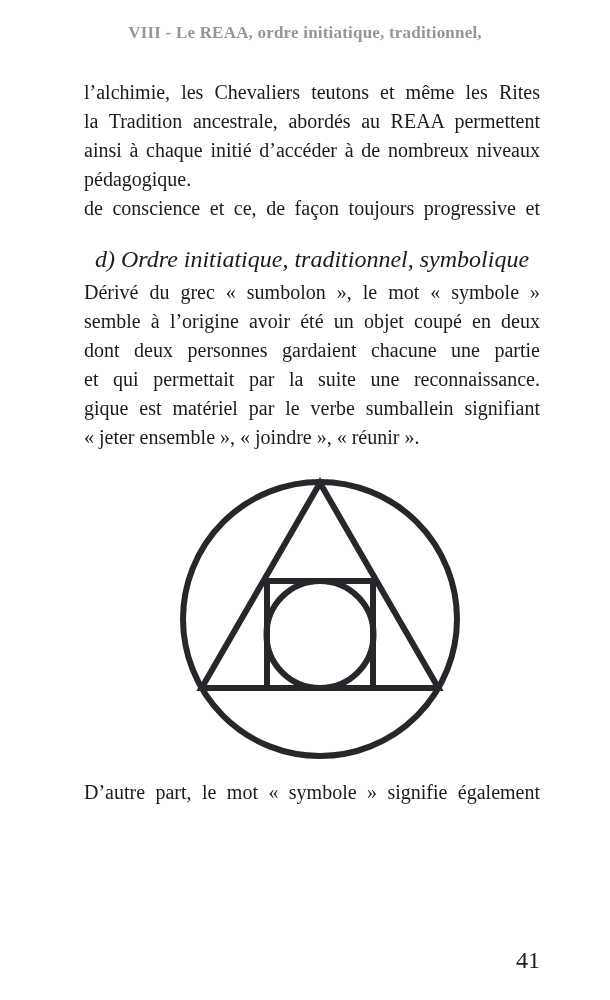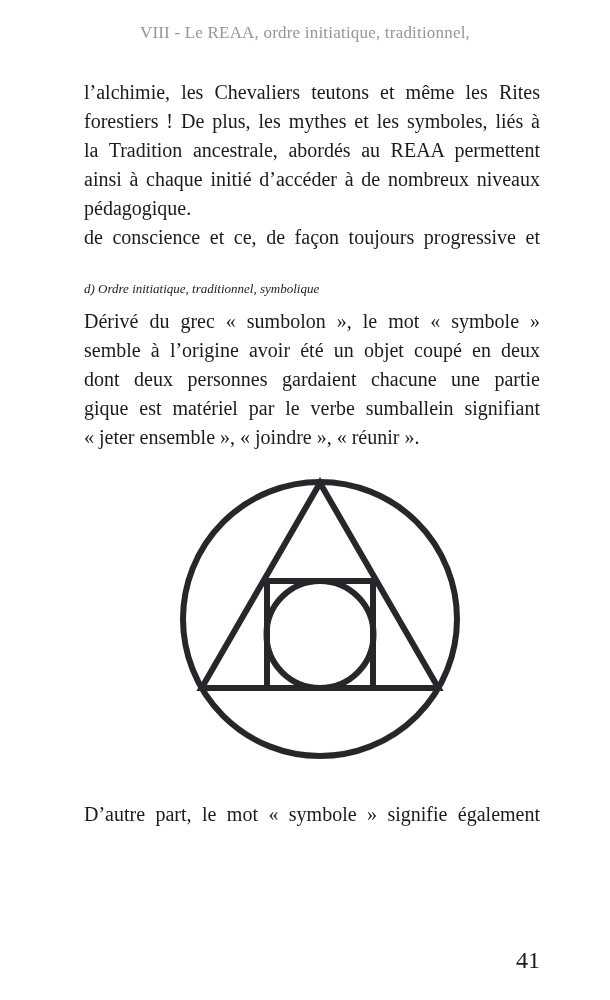--- a/index.html
+++ b/index.html
@@ -4,71 +4,72 @@
 <style>
   html, body { margin: 0; padding: 0; }
   body {
     width: 610px; height: 1000px;
     background: var(--page-bg, #ffffff);
     font-family: "Liberation Serif", "DejaVu Serif", serif;
     position: relative; overflow: hidden;
   }
   .chapter-header {
     position: absolute; top: 21px; left: 0; width: 610px;
-    text-align: center; font-weight: 400;
+    text-align: center; font-weight: 700;
     font-size: 17px; line-height: 23px;
     color: var(--header-color, #95969b);
     letter-spacing: 0.2px;
   }
   .page-body {
     position: absolute; top: 78px; left: 84px; width: 456px;
     font-size: 20px; line-height: 29px;
     color: var(--text-color, #1b1b1d);
   }
   .paragraph { margin: 0; }
   .line { text-align: justify; text-align-last: justify; }
   .line.last { text-align-last: left; }
   .section-heading {
     margin: 22px 0 4px 0;
-    font-size: 13px; line-height: 29px;
+    font-size: 24px; line-height: 29px;
     font-style: italic; font-weight: 400;
+    text-align: center;
   }
   .symbol-figure { margin: 17px 0 0 0; padding: 0; height: 300px; }
   .symbol-figure svg { display: block; margin: 0 auto; transform: translateX(8px); }
-  .paragraph-3 { margin-top: 31px; }
+  .paragraph-3 { margin-top: 9px; }
   .page-number {
     position: absolute; top: 946px; left: 84px; width: 456px;
     text-align: right; font-size: 24px; line-height: 29px;
     color: var(--text-color, #1b1b1d);
   }
 </style>
 </head>
 <body>
 
 <header class="chapter-header">
     <div class="header-line">VIII - Le REAA, ordre initiatique, traditionnel,</div>
   </header>
 
 <main class="page-body">
 
   <section class="paragraph paragraph-1">
       <div class="line">l’alchimie, les Chevaliers teutons et même les Rites</div>
-      <div class="line">forestiers ! De plus, les mythes et les symboles, liés à</div>
       <div class="line">la Tradition ancestrale, abordés au REAA permettent</div>
       <div class="line">ainsi à chaque initié d’accéder à de nombreux niveaux</div>
       <div class="line last">pédagogique.</div>
       <div class="line">de conscience et ce, de façon toujours progressive et</div>
     </section>
 
   <h3 class="section-heading">d) Ordre initiatique, traditionnel, symbolique</h3>
 
   <section class="paragraph paragraph-2">
       <div class="line">Dérivé du grec « sumbolon », le mot « symbole »</div>
       <div class="line">semble à l’origine avoir été un objet coupé en deux</div>
       <div class="line">dont deux personnes gardaient chacune une partie</div>
+      <div class="line">et qui permettait par la suite une reconnaissance.</div>
       <div class="line">gique est matériel par le verbe sumballein signifiant</div>
       <div class="line last">« jeter ensemble », « joindre », « réunir ».</div>
     </section>
 
   <figure class="symbol-figure">
     <svg width="300" height="300" viewBox="0 0 300 300" fill="none" stroke="#26262b" stroke-width="6" stroke-linecap="butt">
       <circle cx="150" cy="150" r="137"></circle>
       <polygon points="150,14 268.4,219 31.6,219"></polygon>
       <line x1="92" y1="112" x2="208" y2="112"></line>
       <line x1="97" y1="112" x2="97" y2="219"></line>

